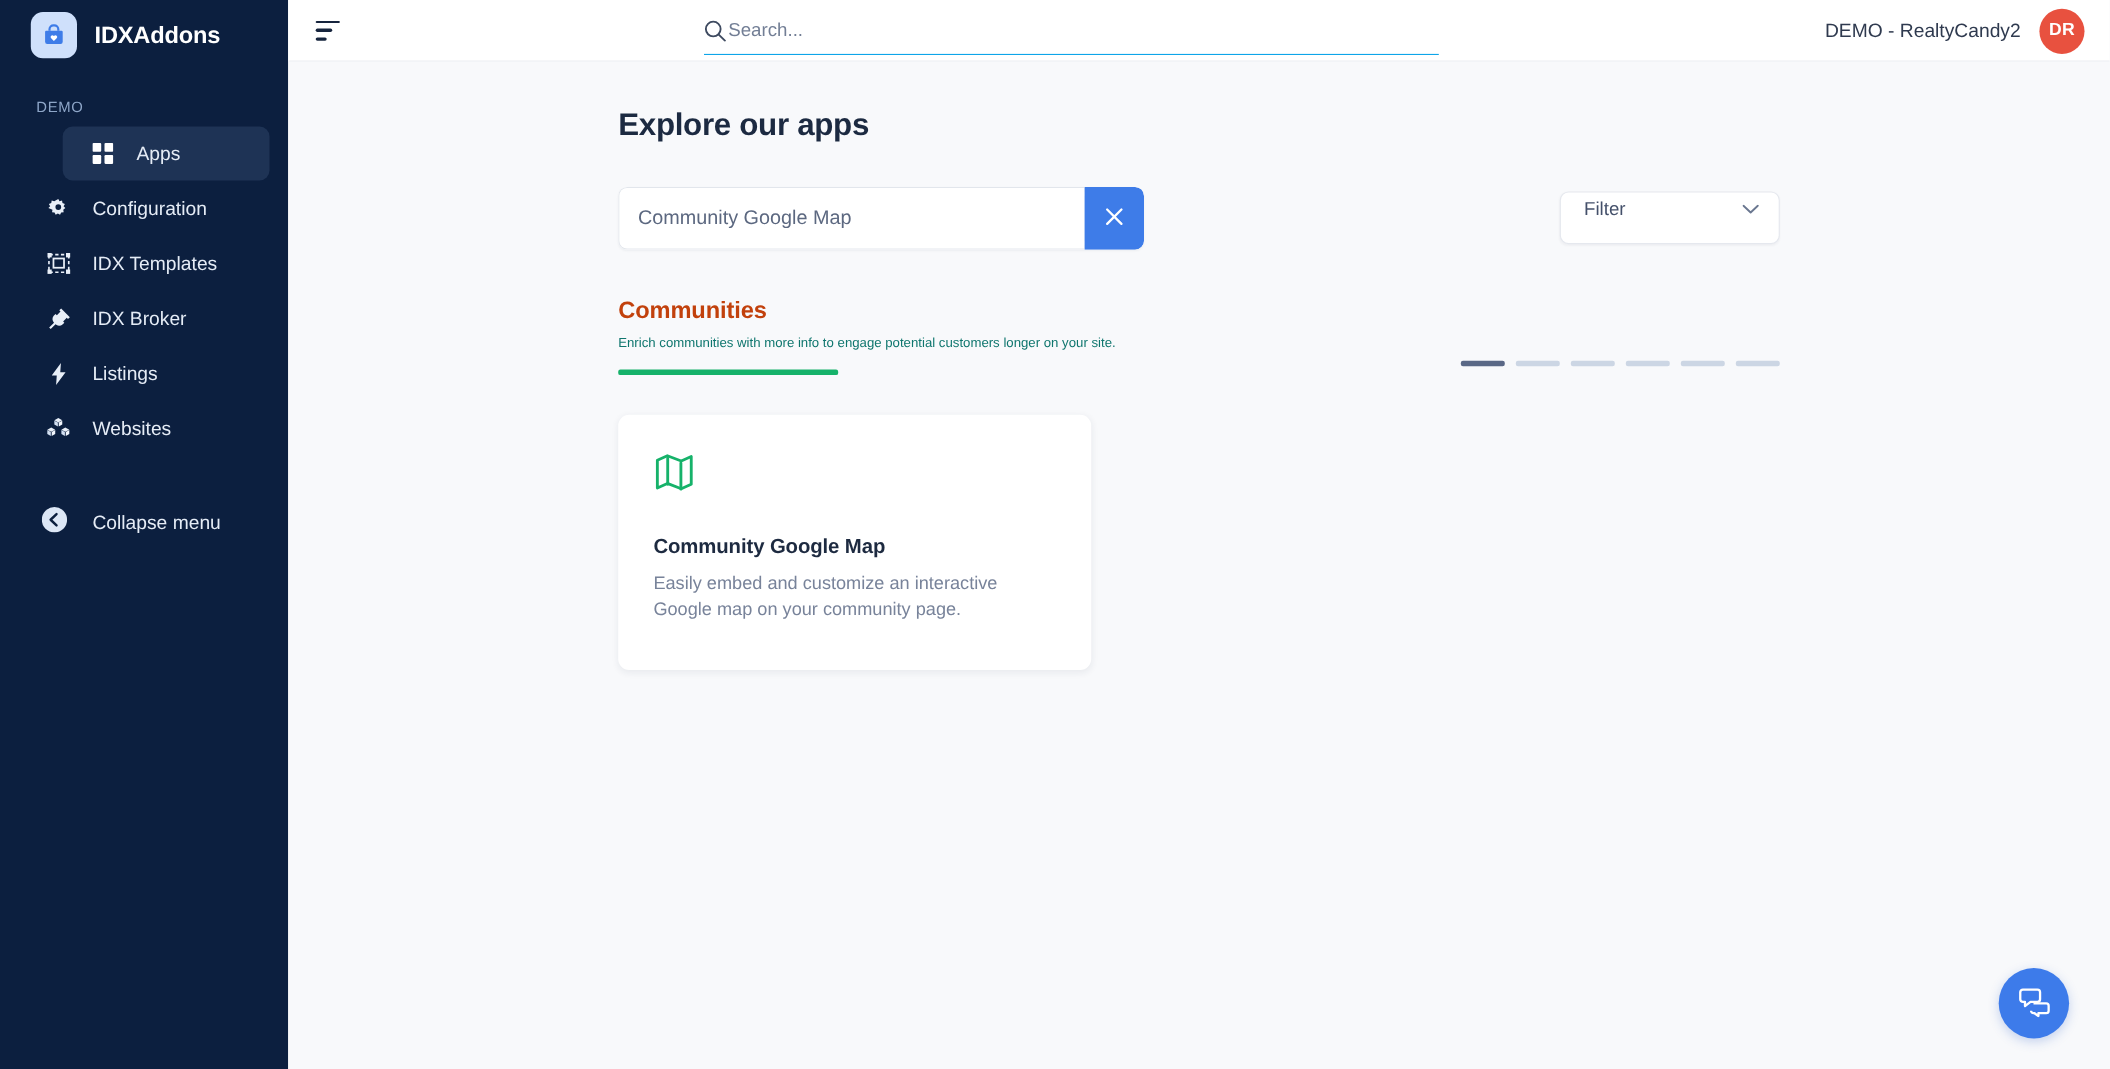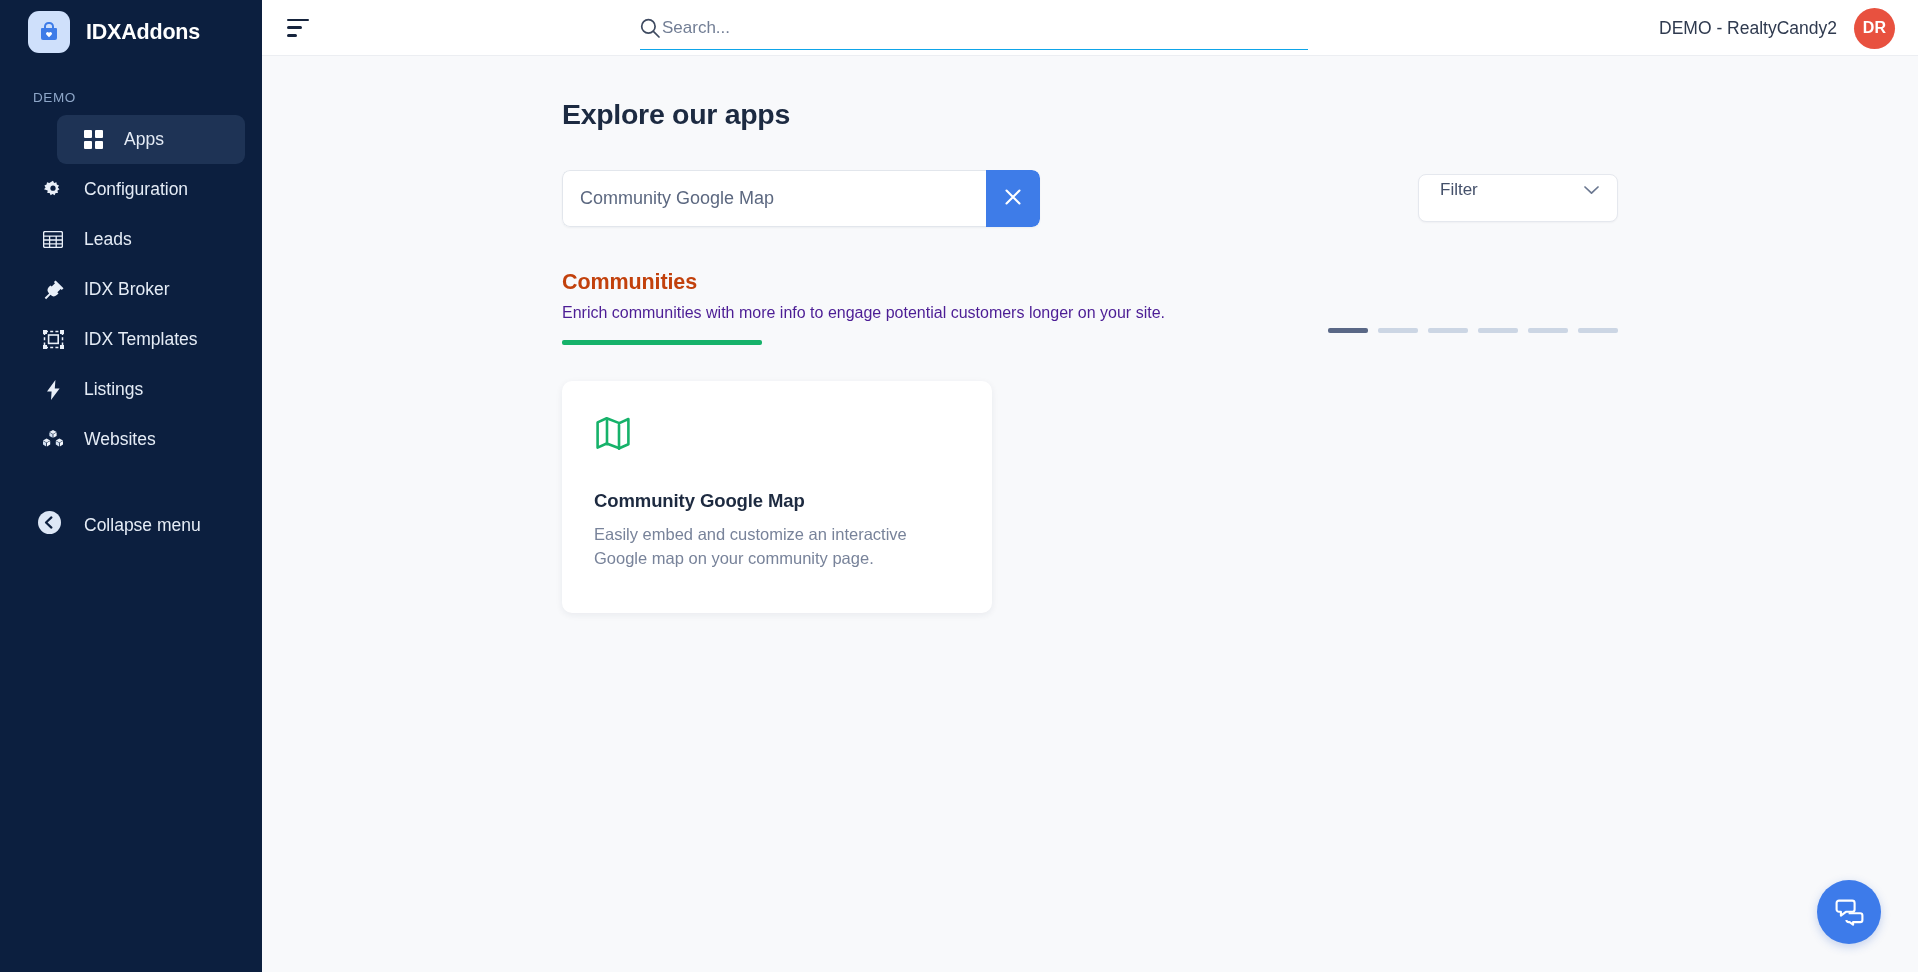--- a/index.html
+++ b/index.html
@@ -186,21 +186,21 @@
     margin-top: 4px;
   }
 
   .section {
     margin-top: 43px;
     padding: 0 300px;
     position: relative;
   }
   .section-head-row { display: flex; align-items: flex-start; justify-content: space-between; }
   .section-title { font-size: 21.5px; font-weight: bold; color: #c2410c; letter-spacing: -0.1px; }
-  .section-sub { font-size: 16px; color: #4c1d95; margin-top: 9px; }
+  .section-sub { font-size: 12px; color: #0f766e; margin-top: 9px; }
   .section-rule {
     width: 200px; height: 5px; background: #16b26a;
     border-radius: 2px; margin-top: 18px;
   }
   .pager { display: flex; gap: 10px; align-items: center; margin-top: 58px; }
   .pager span { display: block; width: 40px; height: 5px; border-radius: 2px; background: #ccd6e4; }
   .pager span.on { background: #5a6886; }
 
   .cards { margin-top: 36px; display: flex; gap: 26px; }
   .card {
@@ -271,51 +271,42 @@
         <span class="nav-ico">
           <svg width="20" height="20" viewBox="0 0 20 20">
             <path d="M10 0.8l1.1 2.1 2.3-.6.4 2.3 2.2.9-1.2 2 1.6 1.7-1.9 1.4.4 2.3-2.3.2-1 2.1-2-1.2-2 1.2-1-2.1-2.3-.2.4-2.3L1 9.2l1.6-1.7-1.2-2 2.2-.9.4-2.3 2.3.6z" fill="#e9eff8"></path>
             <circle cx="10" cy="8.2" r="2.6" fill="#0c1f3f"></circle>
           </svg>
         </span>
         <span>Configuration</span>
       </div>
 
 
-      <div class="nav-item">
-        <span class="nav-ico">
-          <svg width="20" height="17" viewBox="0 0 20 17">
-            <rect x="0.6" y="0.6" width="18.8" height="15.8" rx="1.4" fill="none" stroke="#e9eff8" stroke-width="1.4"></rect>
-            <path d="M0.6 5.2h18.8M0.6 9h18.8M0.6 12.8h18.8M6.6 5.2V16.4M13.2 5.2V16.4" stroke="#e9eff8" stroke-width="1.3"></path>
-          </svg>
-        </span>
-        <span>Leads</span>
-      </div>
-
-      <div class="nav-item">
-        <span class="nav-ico">
-          <svg width="21" height="21" viewBox="0 0 21 21">
-            <path d="M12.6 1.4l-1.7 1.7 1.1 1.1-3.3 3.3-1.2-1.1L5.8 8.1a4.6 4.6 0 0 0 .3 6.3l-4.4 4.4 1.4 1.4 4.4-4.4a4.6 4.6 0 0 0 6.3.3l1.7-1.7-1.1-1.2 3.3-3.3 1.1 1.1 1.7-1.7z" fill="#e9eff8"></path>
-          </svg>
-        </span>
-        <span>IDX Broker</span>
-      </div>
 
       <div class="nav-item">
         <span class="nav-ico">
           <svg width="21" height="19" viewBox="0 0 21 19">
             <path d="M2 1.5h17M2 17.5h17M1.5 2v15M19.5 2v15" stroke="#e9eff8" stroke-width="1.5" stroke-dasharray="3 2.2"></path>
             <rect x="0" y="0" width="4" height="4" fill="#e9eff8"></rect>
             <rect x="17" y="0" width="4" height="4" fill="#e9eff8"></rect>
             <rect x="0" y="15" width="4" height="4" fill="#e9eff8"></rect>
             <rect x="17" y="15" width="4" height="4" fill="#e9eff8"></rect>
             <rect x="5.6" y="5" width="9.6" height="8.4" fill="none" stroke="#e9eff8" stroke-width="1.6"></rect>
           </svg>
         </span>
         <span>IDX Templates</span>
+      </div>
+
+      <div class="nav-item">
+        <span class="nav-ico">
+          <svg width="21" height="21" viewBox="0 0 21 21">
+            <path d="M12.6 1.4l-1.7 1.7 1.1 1.1-3.3 3.3-1.2-1.1L5.8 8.1a4.6 4.6 0 0 0 .3 6.3l-4.4 4.4 1.4 1.4 4.4-4.4a4.6 4.6 0 0 0 6.3.3l1.7-1.7-1.1-1.2 3.3-3.3 1.1 1.1 1.7-1.7z" fill="#e9eff8"></path>
+          </svg>
+        </span>
+        <span>IDX Broker</span>
       </div>
 
       <div class="nav-item">
         <span class="nav-ico">
           <svg width="13" height="20" viewBox="0 0 13 20">
               <path d="M8.4 0L0 11.4h4.6L4 20l8.6-11.6H7.8z" fill="#e9eff8"></path>
             </svg>
         </span>
         <span>Listings</span>
       </div>

